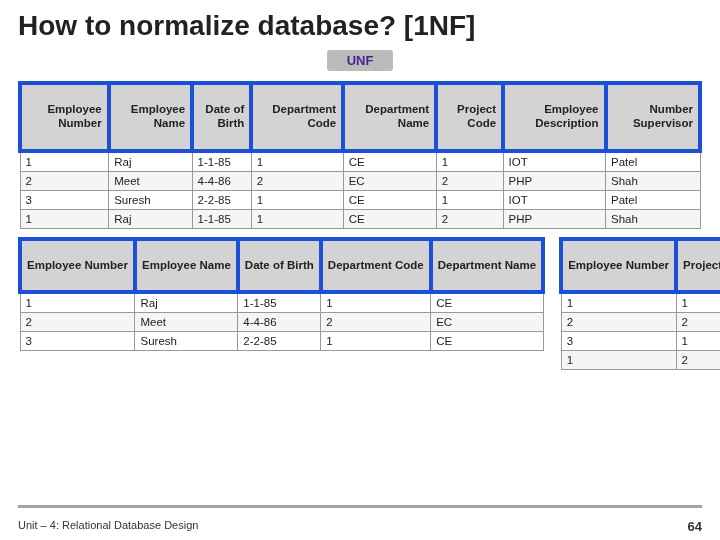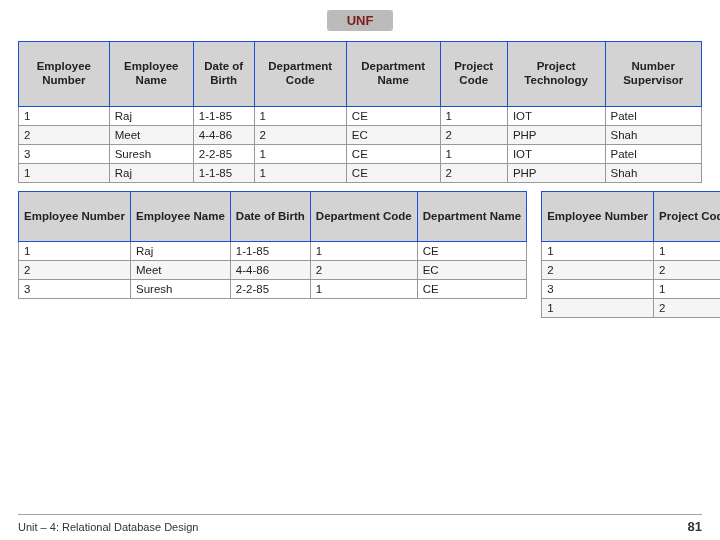--- a/index.html
+++ b/index.html
@@ -20,60 +20,60 @@
       flex-direction: column;
     }
     .title {
       font-size: 28px;
       font-weight: bold;
       color: #222;
       margin-bottom: 8px;
     }
     .section-label {
       background: #bbb;
-      color: #7f1d1d;
+      color: #4c1d95;
       text-align: center;
       font-weight: bold;
       font-size: 13px;
       padding: 3px 20px;
       border-radius: 3px;
       display: inline-block;
       margin: 0 auto 6px auto;
     }
     .section-center {
       display: flex;
       justify-content: center;
       margin-bottom: 4px;
     }
     table {
       border-collapse: collapse;
       width: 100%;
       font-size: 11.5px;
     }
     th {
       background: #d3d3d3;
-      border: 1px solid #1d4ed8;
+      border: 4px solid #1d4ed8;
       padding: 18px 5px;
       font-weight: bold;
-      text-align: center;
+      text-align: right;
       line-height: 1.2;
     }
     td {
       border: 1px solid #999;
       padding: 3px 5px;
       background: #fff;
     }
     tr:nth-child(even) td { background: #f5f5f5; }
     .bottom-bar {
       margin-top: auto;
-      border-top: 1px solid #a3a3a3;
+      border-top: 3px solid #a3a3a3;
       display: flex;
       justify-content: space-between;
-      align-items: center;
-      padding-top: 4px;
+      align-items: flex-start;
+      padding-top: 11px;
       font-size: 11px;
       color: #333;
     }
     .two-tables {
       display: flex;
       gap: 14px;
       margin-top: 2px;
     }
     .left-table { flex: 0 0 auto; }
     .right-table { flex: 0 0 auto; }
@@ -82,36 +82,37 @@
     .nf1-section { flex: 1; }
     .page-num {
       font-size: 13px;
       font-weight: bold;
     }
   </style>
 </head>
 <body>
 
 <div class="page">
+  <div class="title">How to normalize database? [1NF]</div>
 
   <div class="unf-section">
     <div class="section-center">
       <div class="section-label">UNF</div>
     </div>
     <div class="table-wrapper">
       <table>
         <thead>
           <tr>
               <th>Employee Number</th>
               <th>Employee Name</th>
               <th>Date of Birth</th>
               <th>Department Code</th>
               <th>Department Name</th>
               <th>Project Code</th>
-              <th>Project Technology</th>
+              <th>Employee Description</th>
               <th>Number Supervisor</th>
             </tr>
         </thead>
         <tbody id="unf-tbody">
             <tr>
               <td>1</td>
               <td>Raj</td>
               <td>1-1-85</td>
               <td>1</td>
               <td>CE</td>
@@ -218,15 +219,15 @@
                 <td>2</td>
               </tr>
             </tbody>
         </table>
       </div>
     </div>
   </div>
 
   <div class="bottom-bar">
     <span>Unit – 4: Relational Database Design</span>
-    <span class="page-num">81</span>
+    <span class="page-num">64</span>
   </div>
 </div>
 
 </body></html>

